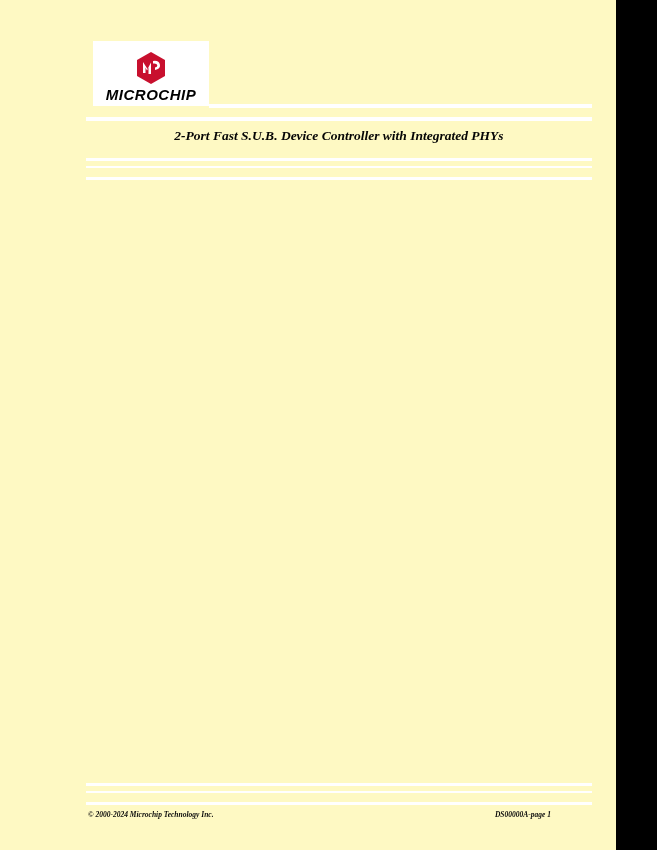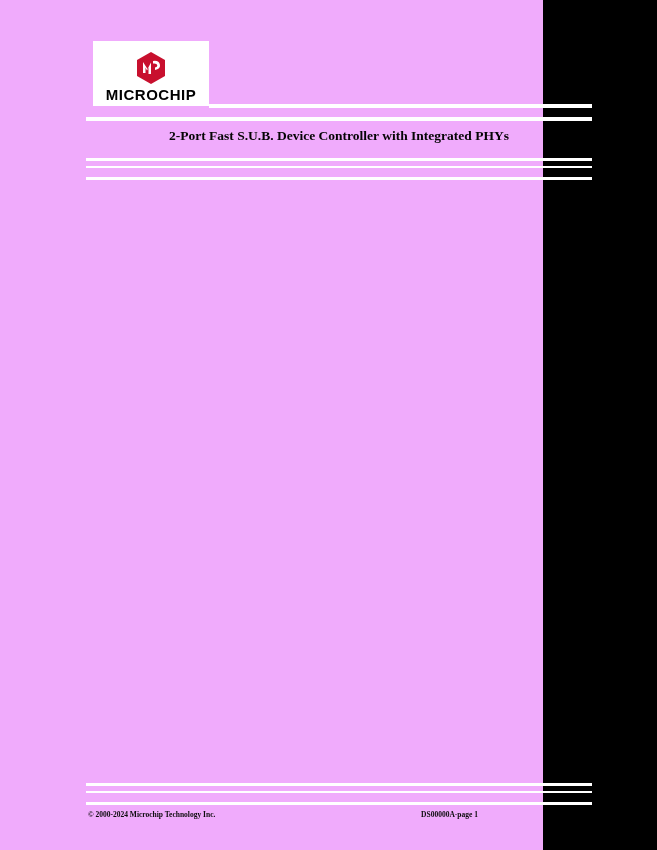--- a/index.html
+++ b/index.html
@@ -13,23 +13,24 @@
     position: relative;
     overflow: hidden;
     font-family: "Liberation Serif", serif;
     color: #000000;
   }
 
   
   #page {
     position: absolute;
     left: 0; top: 0;
-    width: 543px;
+    width: 616px;
     height: 850px;
-    background: #f0abfc;
+    background: #fef9c3;
+    font-style: italic;
   }
 
   
   #logo-box {
     position: absolute;
     left: 93px;
     top: 41px;
     width: 116px;
     height: 65px;
     background: #ffffff;

